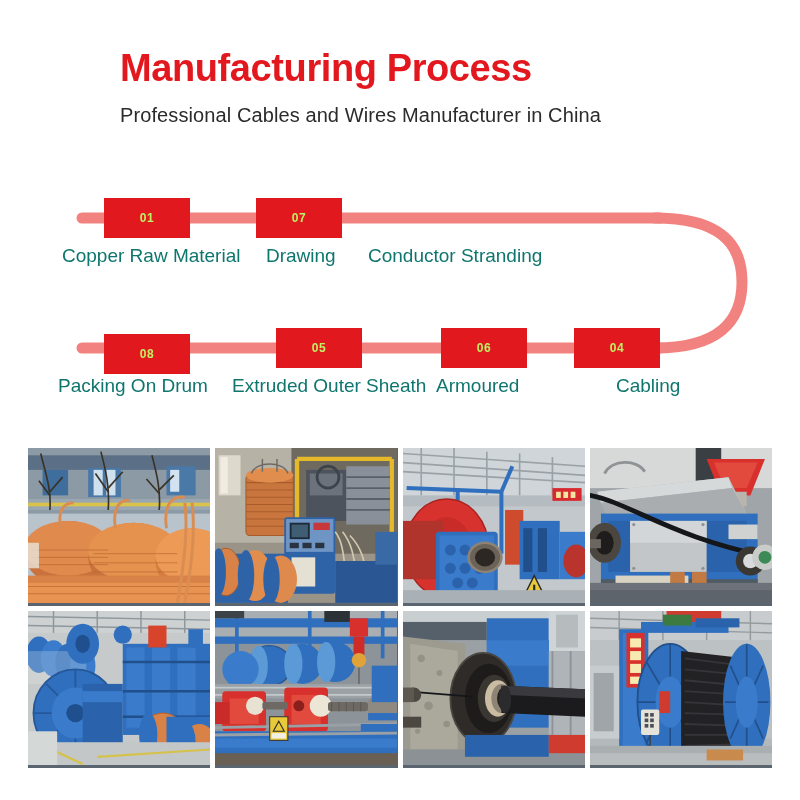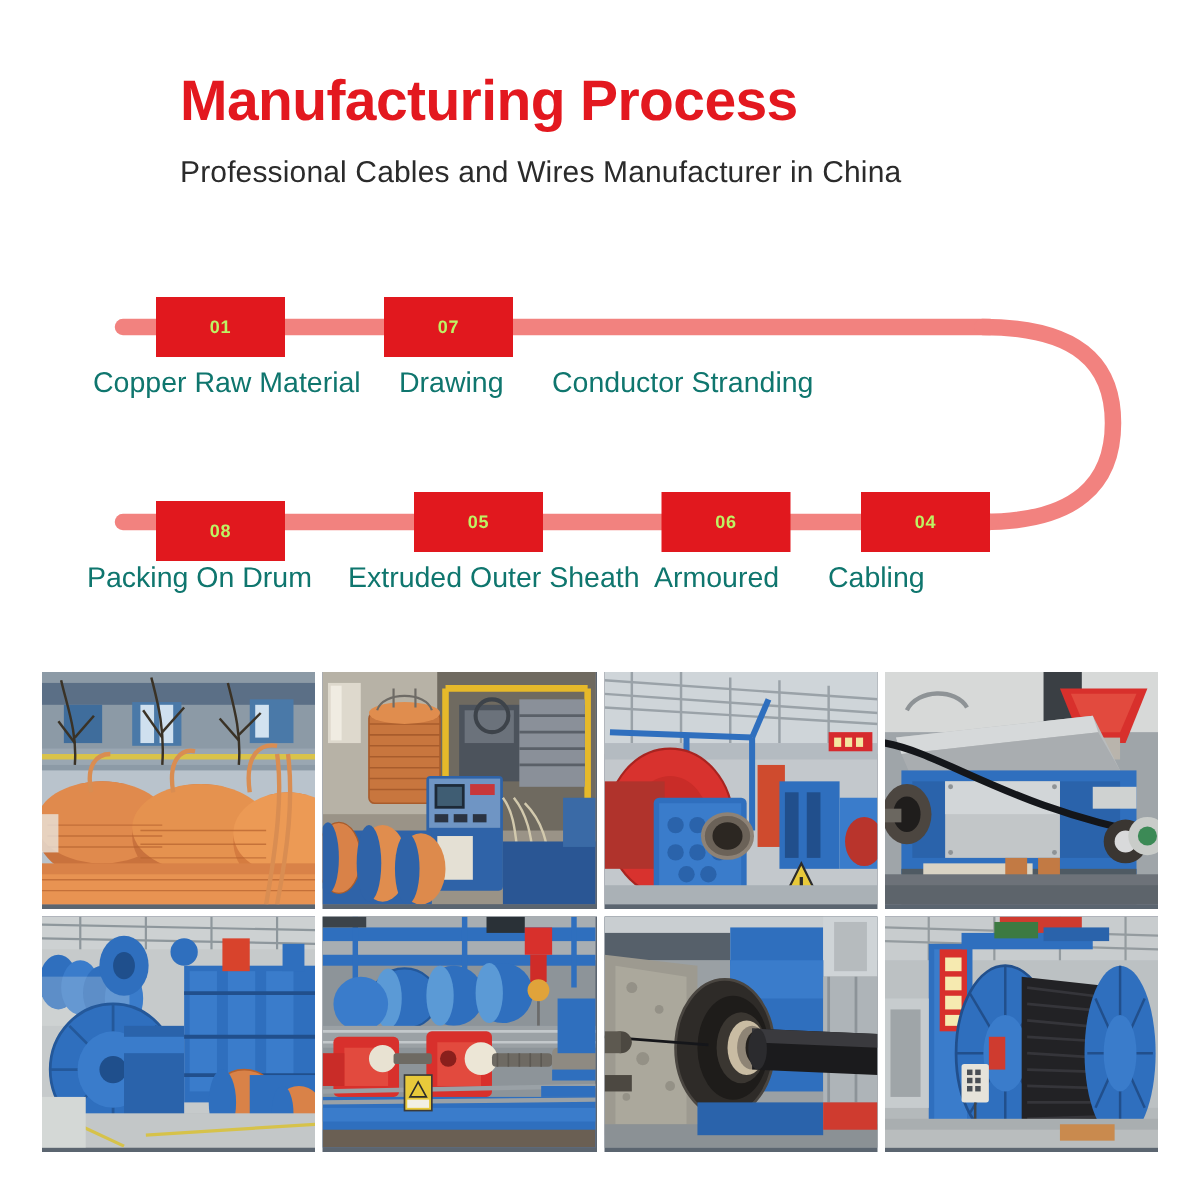--- a/index.html
+++ b/index.html
@@ -80,21 +80,21 @@
     <div class="step" style="left:441px;top:158px;">
       <span class="step-num">06</span>
     </div>
     <div class="step" style="left:574px;top:158px;">
       <span class="step-num">04</span>
     </div>
 
     <div class="step-label" style="left:58px;top:206px;">Packing On Drum</div>
     <div class="step-label" style="left:232px;top:206px;">Extruded Outer Sheath</div>
     <div class="step-label" style="left:436px;top:206px;">Armoured</div>
-    <div class="step-label" style="left:552px;top:206px;">Cabling</div>
+    <div class="step-label" style="left:616px;top:206px;">Cabling</div>
   </div>
 
   <div class="grid">
 
     <div class="cell">
       <svg class="scene" viewBox="0 0 100 85" preserveAspectRatio="none">
         <rect x="0" y="0" width="100" height="85" fill="#b9c3cc"></rect>
         <rect x="0" y="0" width="100" height="36" fill="#8c9aa6"></rect>
         <rect x="0" y="4" width="100" height="8" fill="#5b6f86"></rect>
         <rect x="8" y="12" width="14" height="14" fill="#3f6d9c"></rect>

